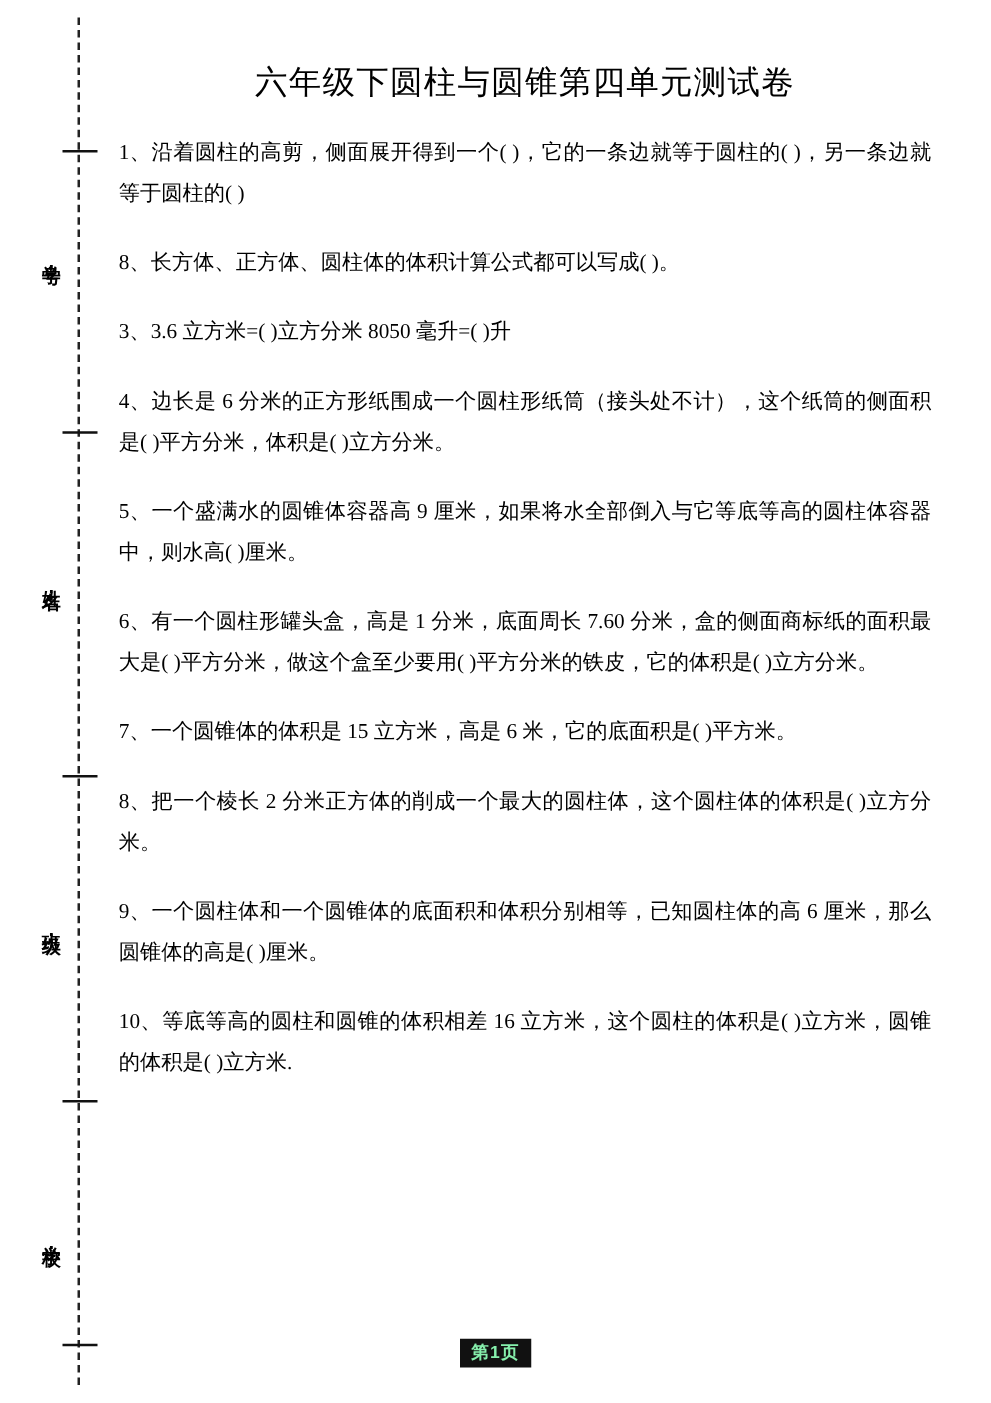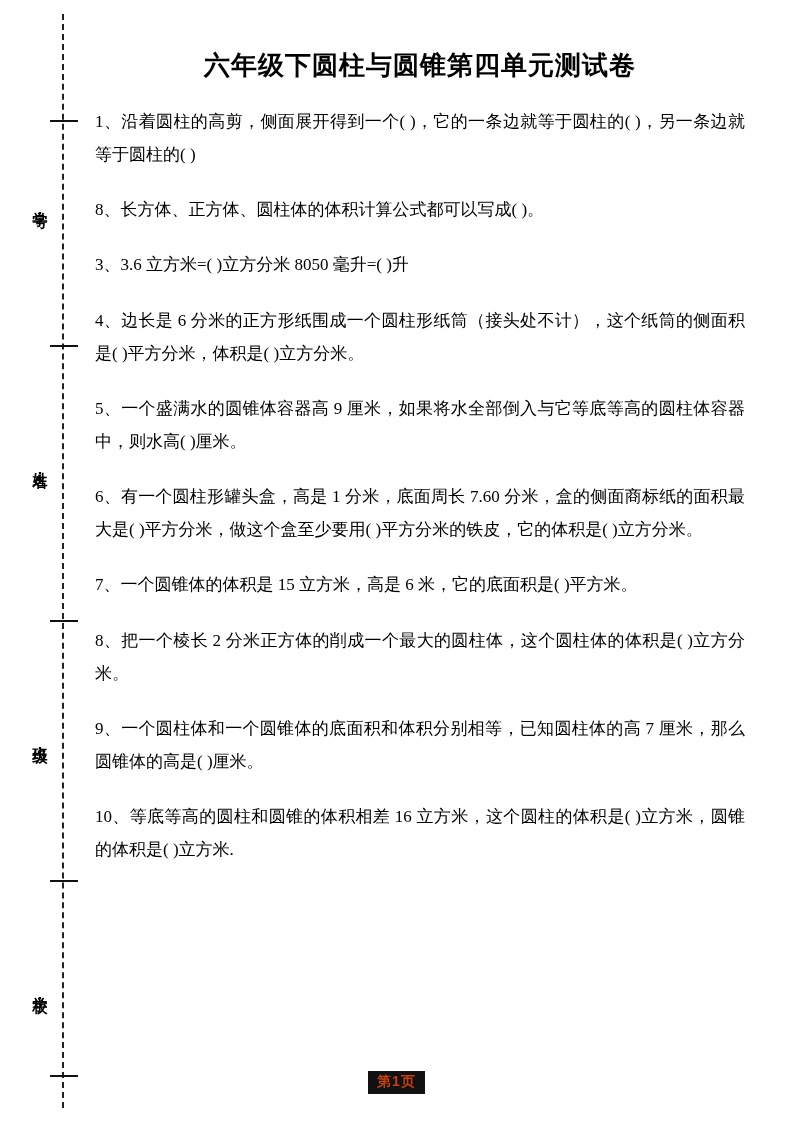--- a/index.html
+++ b/index.html
@@ -72,21 +72,21 @@
     left: 95px;
     top: 0;
     width: 650px;
   }
 
   .doc-title {
     margin: 0;
     padding-top: 48px;
     text-align: center;
     font-family: "Liberation Sans", "DejaVu Sans", sans-serif;
-    font-weight: bold;
+    font-weight: normal;
     font-size: 26px;
     letter-spacing: 1px;
     color: #000;
   }
 
   .section-heading {
     margin-top: 38px;
     font-size: 16.5px;
     line-height: 1.6;
   }
@@ -102,21 +102,21 @@
   .page-number-wrap {
     position: absolute;
     left: 0;
     right: 0;
     bottom: 28px;
     text-align: center;
   }
   .page-number {
     display: inline-block;
     background: #111;
-    color: #c2410c;
+    color: #86efac;
     font-family: "Liberation Sans", "DejaVu Sans", sans-serif;
     font-size: 14px;
     font-weight: bold;
     padding: 2px 9px 3px 9px;
     letter-spacing: 1px;
   }
 </style>
 </head>
 <body>
 
@@ -142,21 +142,21 @@
 
 
     <div class="q">1、沿着圆柱的高剪，侧面展开得到一个(        )，它的一条边就等于圆柱的(        )，另一条边就等于圆柱的(        )</div>
     <div class="q">8、长方体、正方体、圆柱体的体积计算公式都可以写成(        )。</div>
     <div class="q">3、3.6 立方米=(        )立方分米        8050 毫升=(        )升</div>
     <div class="q">4、边长是 6 分米的正方形纸围成一个圆柱形纸筒（接头处不计），这个纸筒的侧面积是(        )平方分米，体积是(        )立方分米。</div>
     <div class="q">5、一个盛满水的圆锥体容器高 9 厘米，如果将水全部倒入与它等底等高的圆柱体容器中，则水高(        )厘米。</div>
     <div class="q">6、有一个圆柱形罐头盒，高是 1 分米，底面周长 7.60 分米，盒的侧面商标纸的面积最大是(        )平方分米，做这个盒至少要用(        )平方分米的铁皮，它的体积是(        )立方分米。</div>
     <div class="q">7、一个圆锥体的体积是 15 立方米，高是 6 米，它的底面积是(        )平方米。</div>
     <div class="q">8、把一个棱长 2 分米正方体的削成一个最大的圆柱体，这个圆柱体的体积是(        )立方分米。</div>
-    <div class="q">9、一个圆柱体和一个圆锥体的底面积和体积分别相等，已知圆柱体的高 7 厘米，那么圆锥体的高是(    )厘米。</div>
+    <div class="q">9、一个圆柱体和一个圆锥体的底面积和体积分别相等，已知圆柱体的高 6 厘米，那么圆锥体的高是(    )厘米。</div>
     <div class="q">10、等底等高的圆柱和圆锥的体积相差 16 立方米，这个圆柱的体积是(        )立方米，圆锥的体积是(        )立方米.</div>
   </div>
 
   <div class="page-number-wrap">
     <span class="page-number">第1页</span>
   </div>
 
 </div>
 
 </body></html>

